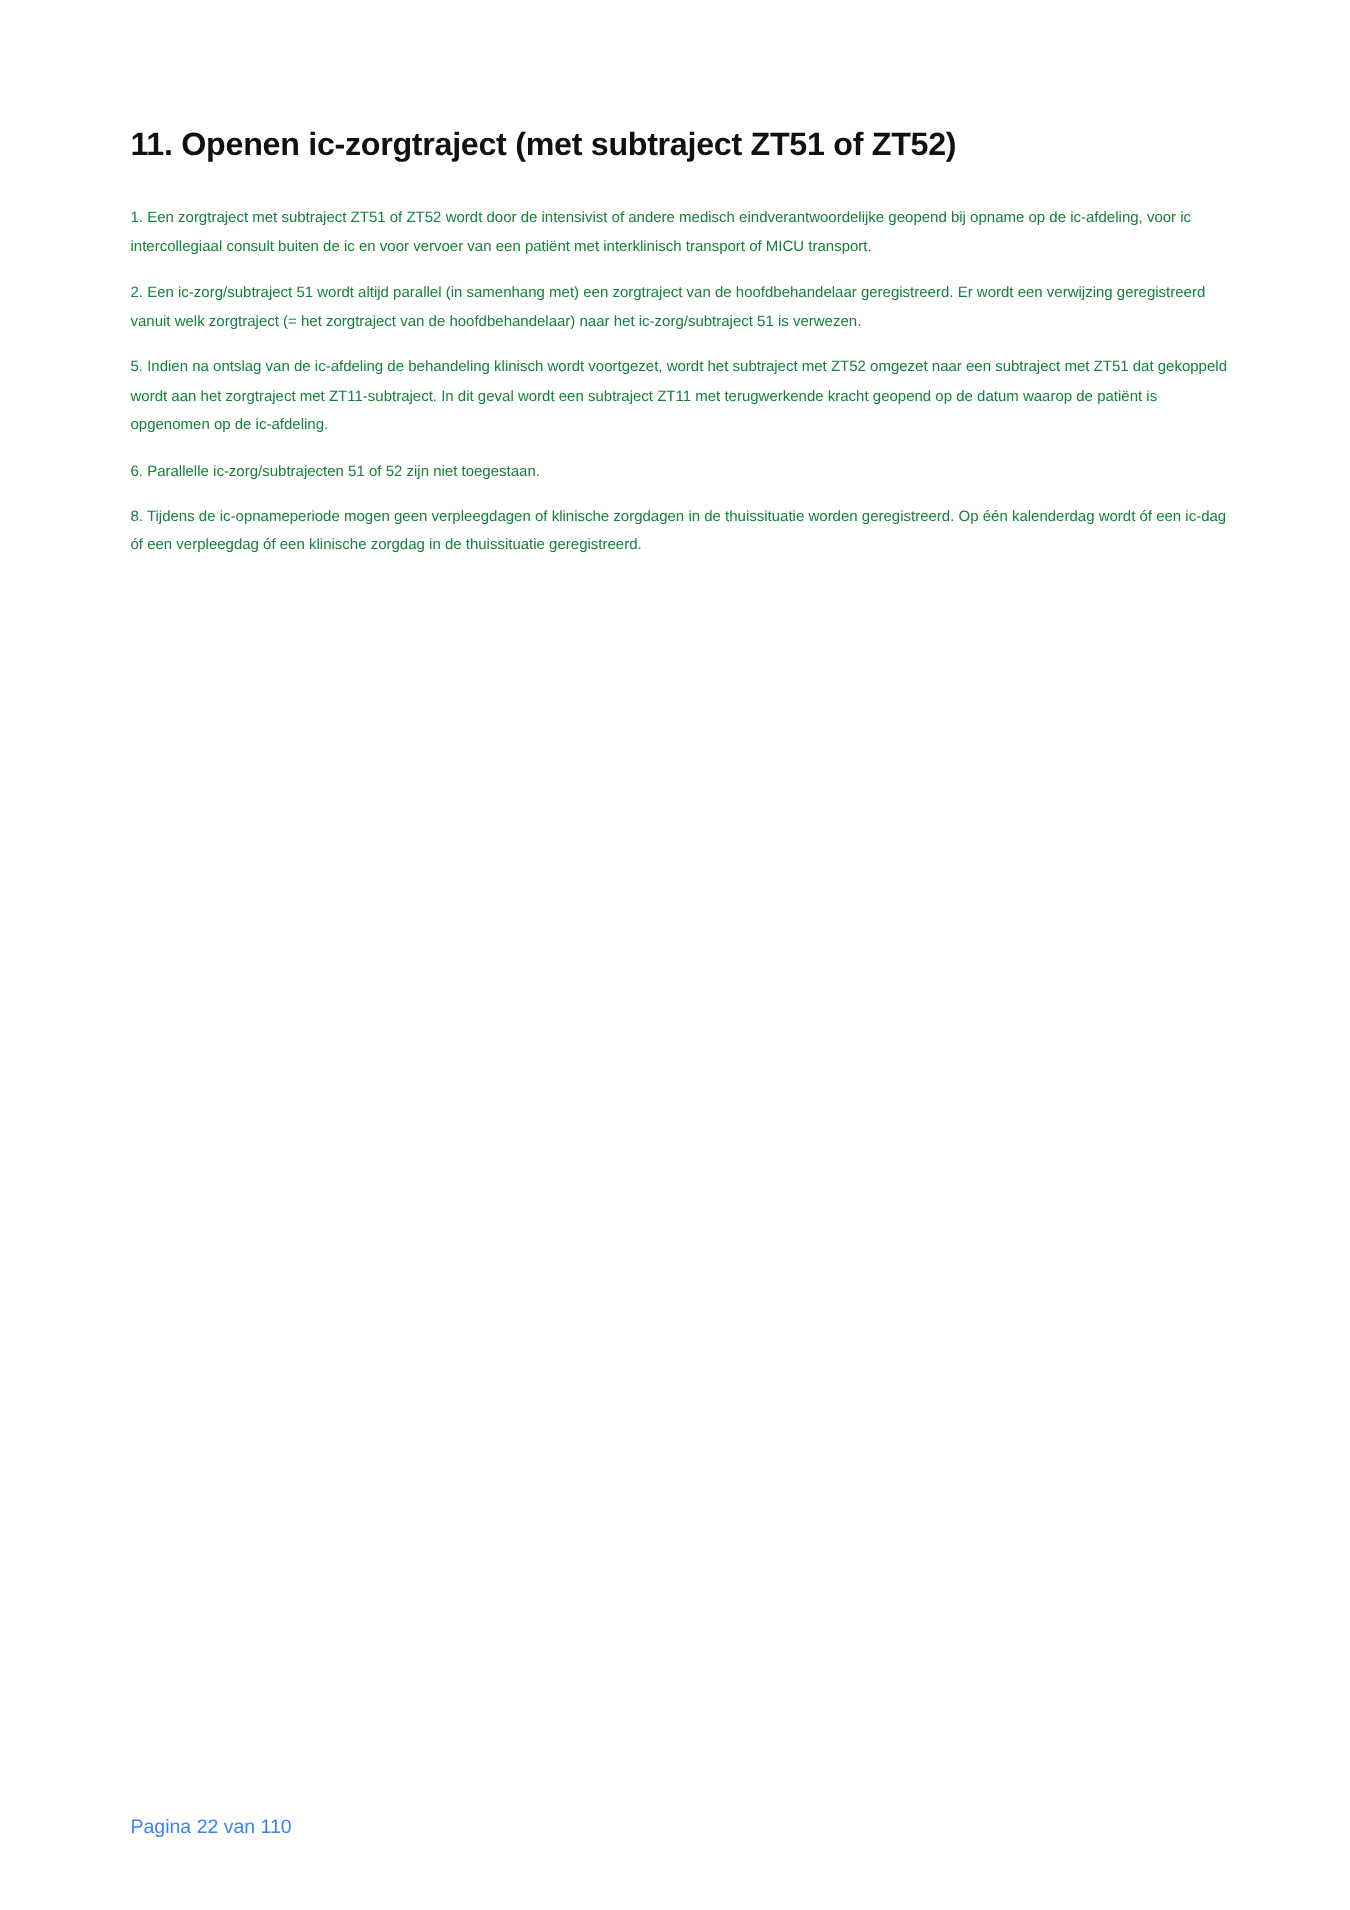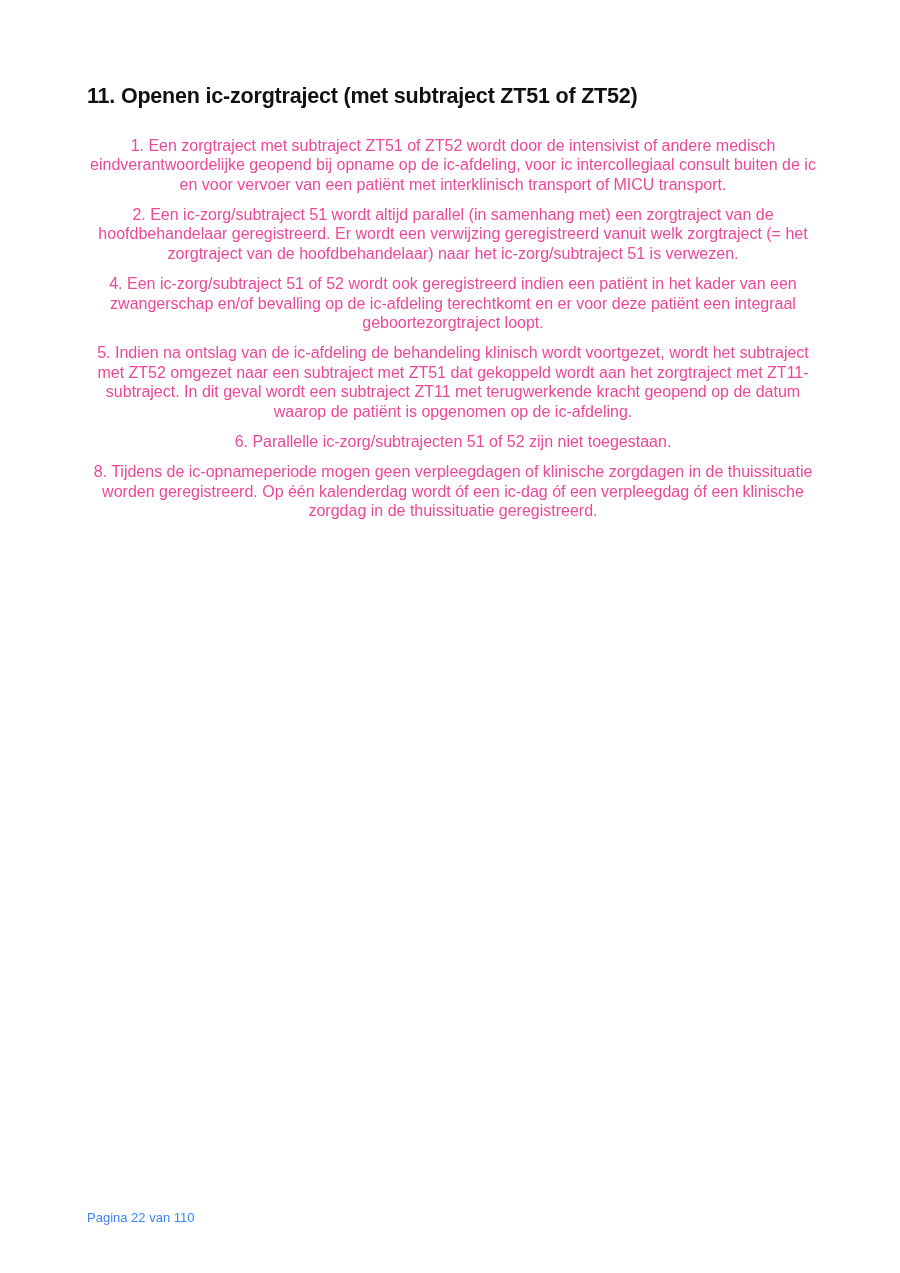--- a/index.html
+++ b/index.html
@@ -25,25 +25,25 @@
   }
   .doc-title {
     font-size: 21.5px;
     font-weight: 700;
     color: #111111;
     letter-spacing: -0.2px;
     margin: 0 0 26px 0;
     line-height: 1.2;
   }
   .doc-paragraph {
-    font-size: 16px;
+    font-size: 10px;
     line-height: 19.4px;
     margin: 0 0 11px 0;
-    color: #ec4899;
-    text-align: center;
+    color: #15803d;
+    text-align: left;
   }
   .footer {
     position: absolute;
     left: 87px;
     right: 85px;
     top: 1210px;
     display: flex;
     justify-content: space-between;
     align-items: baseline;
     font-size: 13px;
@@ -58,21 +58,20 @@
 
 <div class="page">
   <div class="content">
     <h1 class="doc-title">11. Openen ic-zorgtraject (met subtraject ZT51 of ZT52)</h1>
 
     <p class="doc-paragraph">1. Een zorgtraject met subtraject ZT51 of ZT52 wordt door de intensivist of andere medisch eindverantwoordelijke geopend bij opname op de ic-afdeling, voor ic intercollegiaal consult buiten de ic en voor vervoer van een patiënt met interklinisch transport of MICU transport.</p>
 
     <p class="doc-paragraph">2. Een ic-zorg/subtraject 51 wordt altijd parallel (in samenhang met) een zorgtraject van de hoofdbehandelaar geregistreerd. Er wordt een verwijzing geregistreerd vanuit welk zorgtraject (= het zorgtraject van de hoofdbehandelaar) naar het ic-zorg/subtraject 51 is verwezen.</p>
 
 
-    <p class="doc-paragraph">4. Een ic-zorg/subtraject 51 of 52 wordt ook geregistreerd indien een patiënt in het kader van een zwangerschap en/of bevalling op de ic-afdeling terechtkomt en er voor deze patiënt een integraal geboortezorgtraject loopt.</p>
 
     <p class="doc-paragraph">5. Indien na ontslag van de ic-afdeling de behandeling klinisch wordt voortgezet, wordt het subtraject met ZT52 omgezet naar een subtraject met ZT51 dat gekoppeld wordt aan het zorgtraject met ZT11-subtraject. In dit geval wordt een subtraject ZT11 met terugwerkende kracht geopend op de datum waarop de patiënt is opgenomen op de ic-afdeling.</p>
 
     <p class="doc-paragraph">6. Parallelle ic-zorg/subtrajecten 51 of 52 zijn niet toegestaan.</p>
 
 
     <p class="doc-paragraph">8. Tijdens de ic-opnameperiode mogen geen verpleegdagen of klinische zorgdagen in de thuissituatie worden geregistreerd. Op één kalenderdag wordt óf een ic-dag óf een verpleegdag óf een klinische zorgdag in de thuissituatie geregistreerd.</p>
   </div>
 
   <div class="footer">

